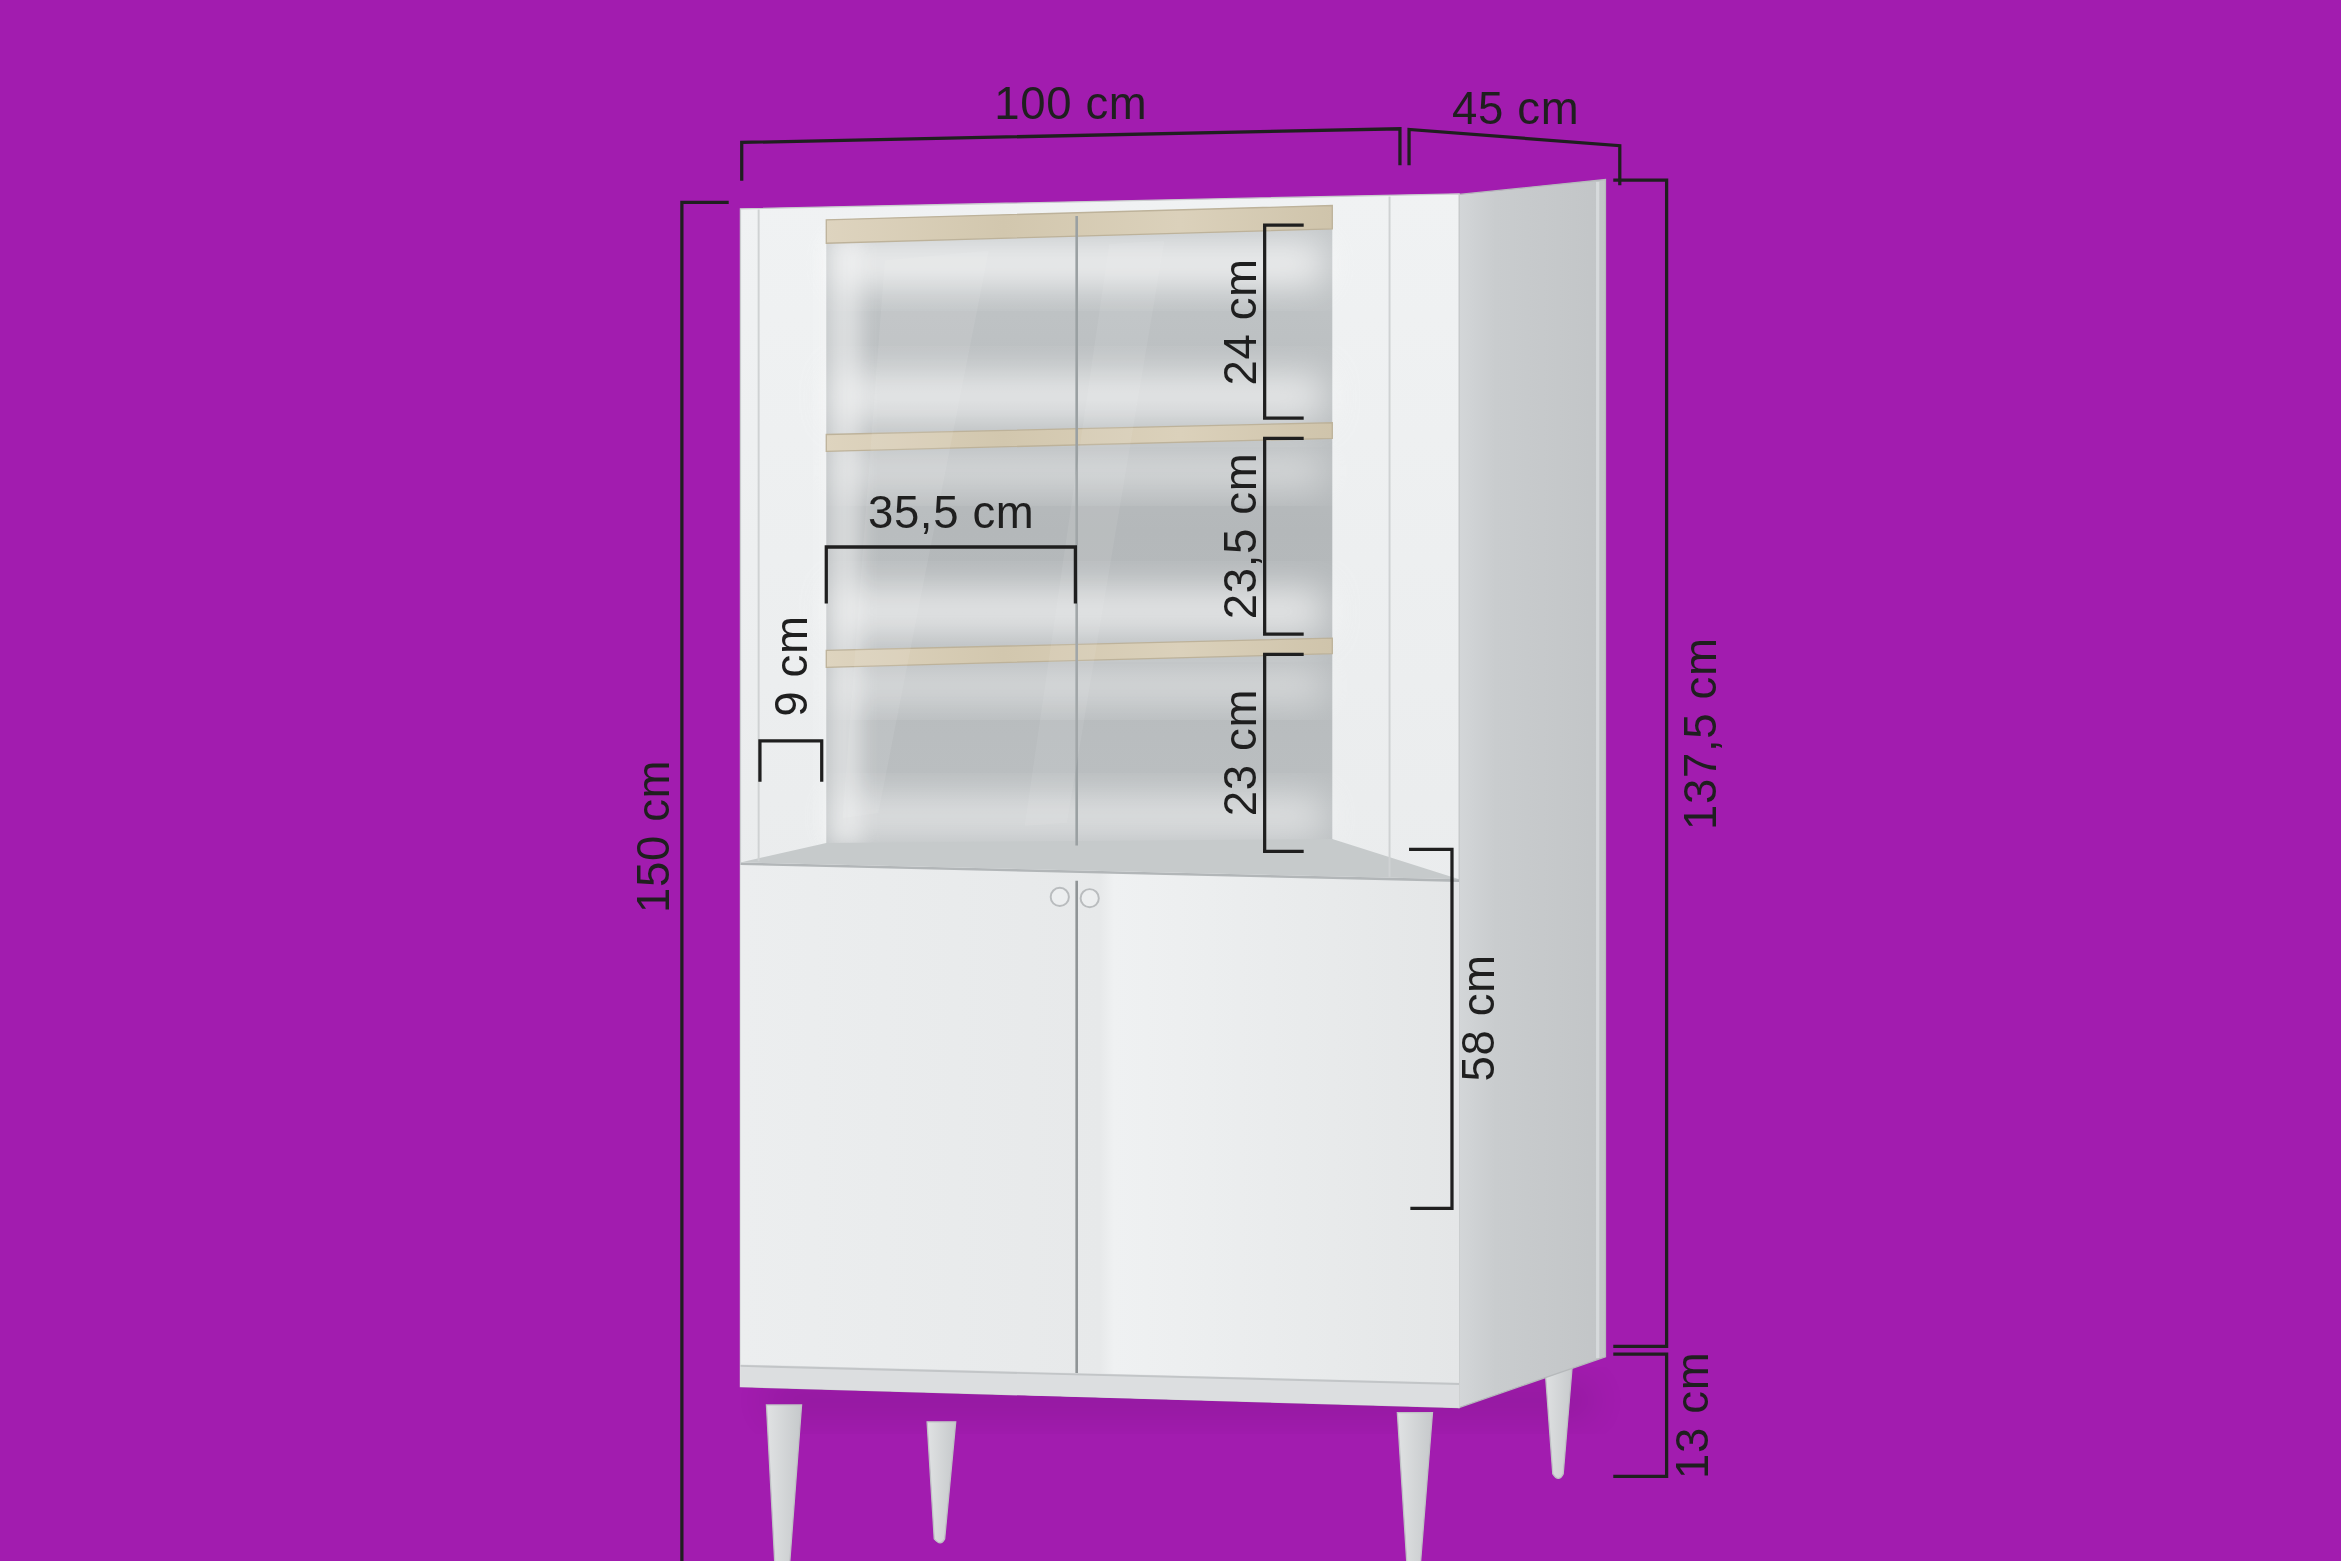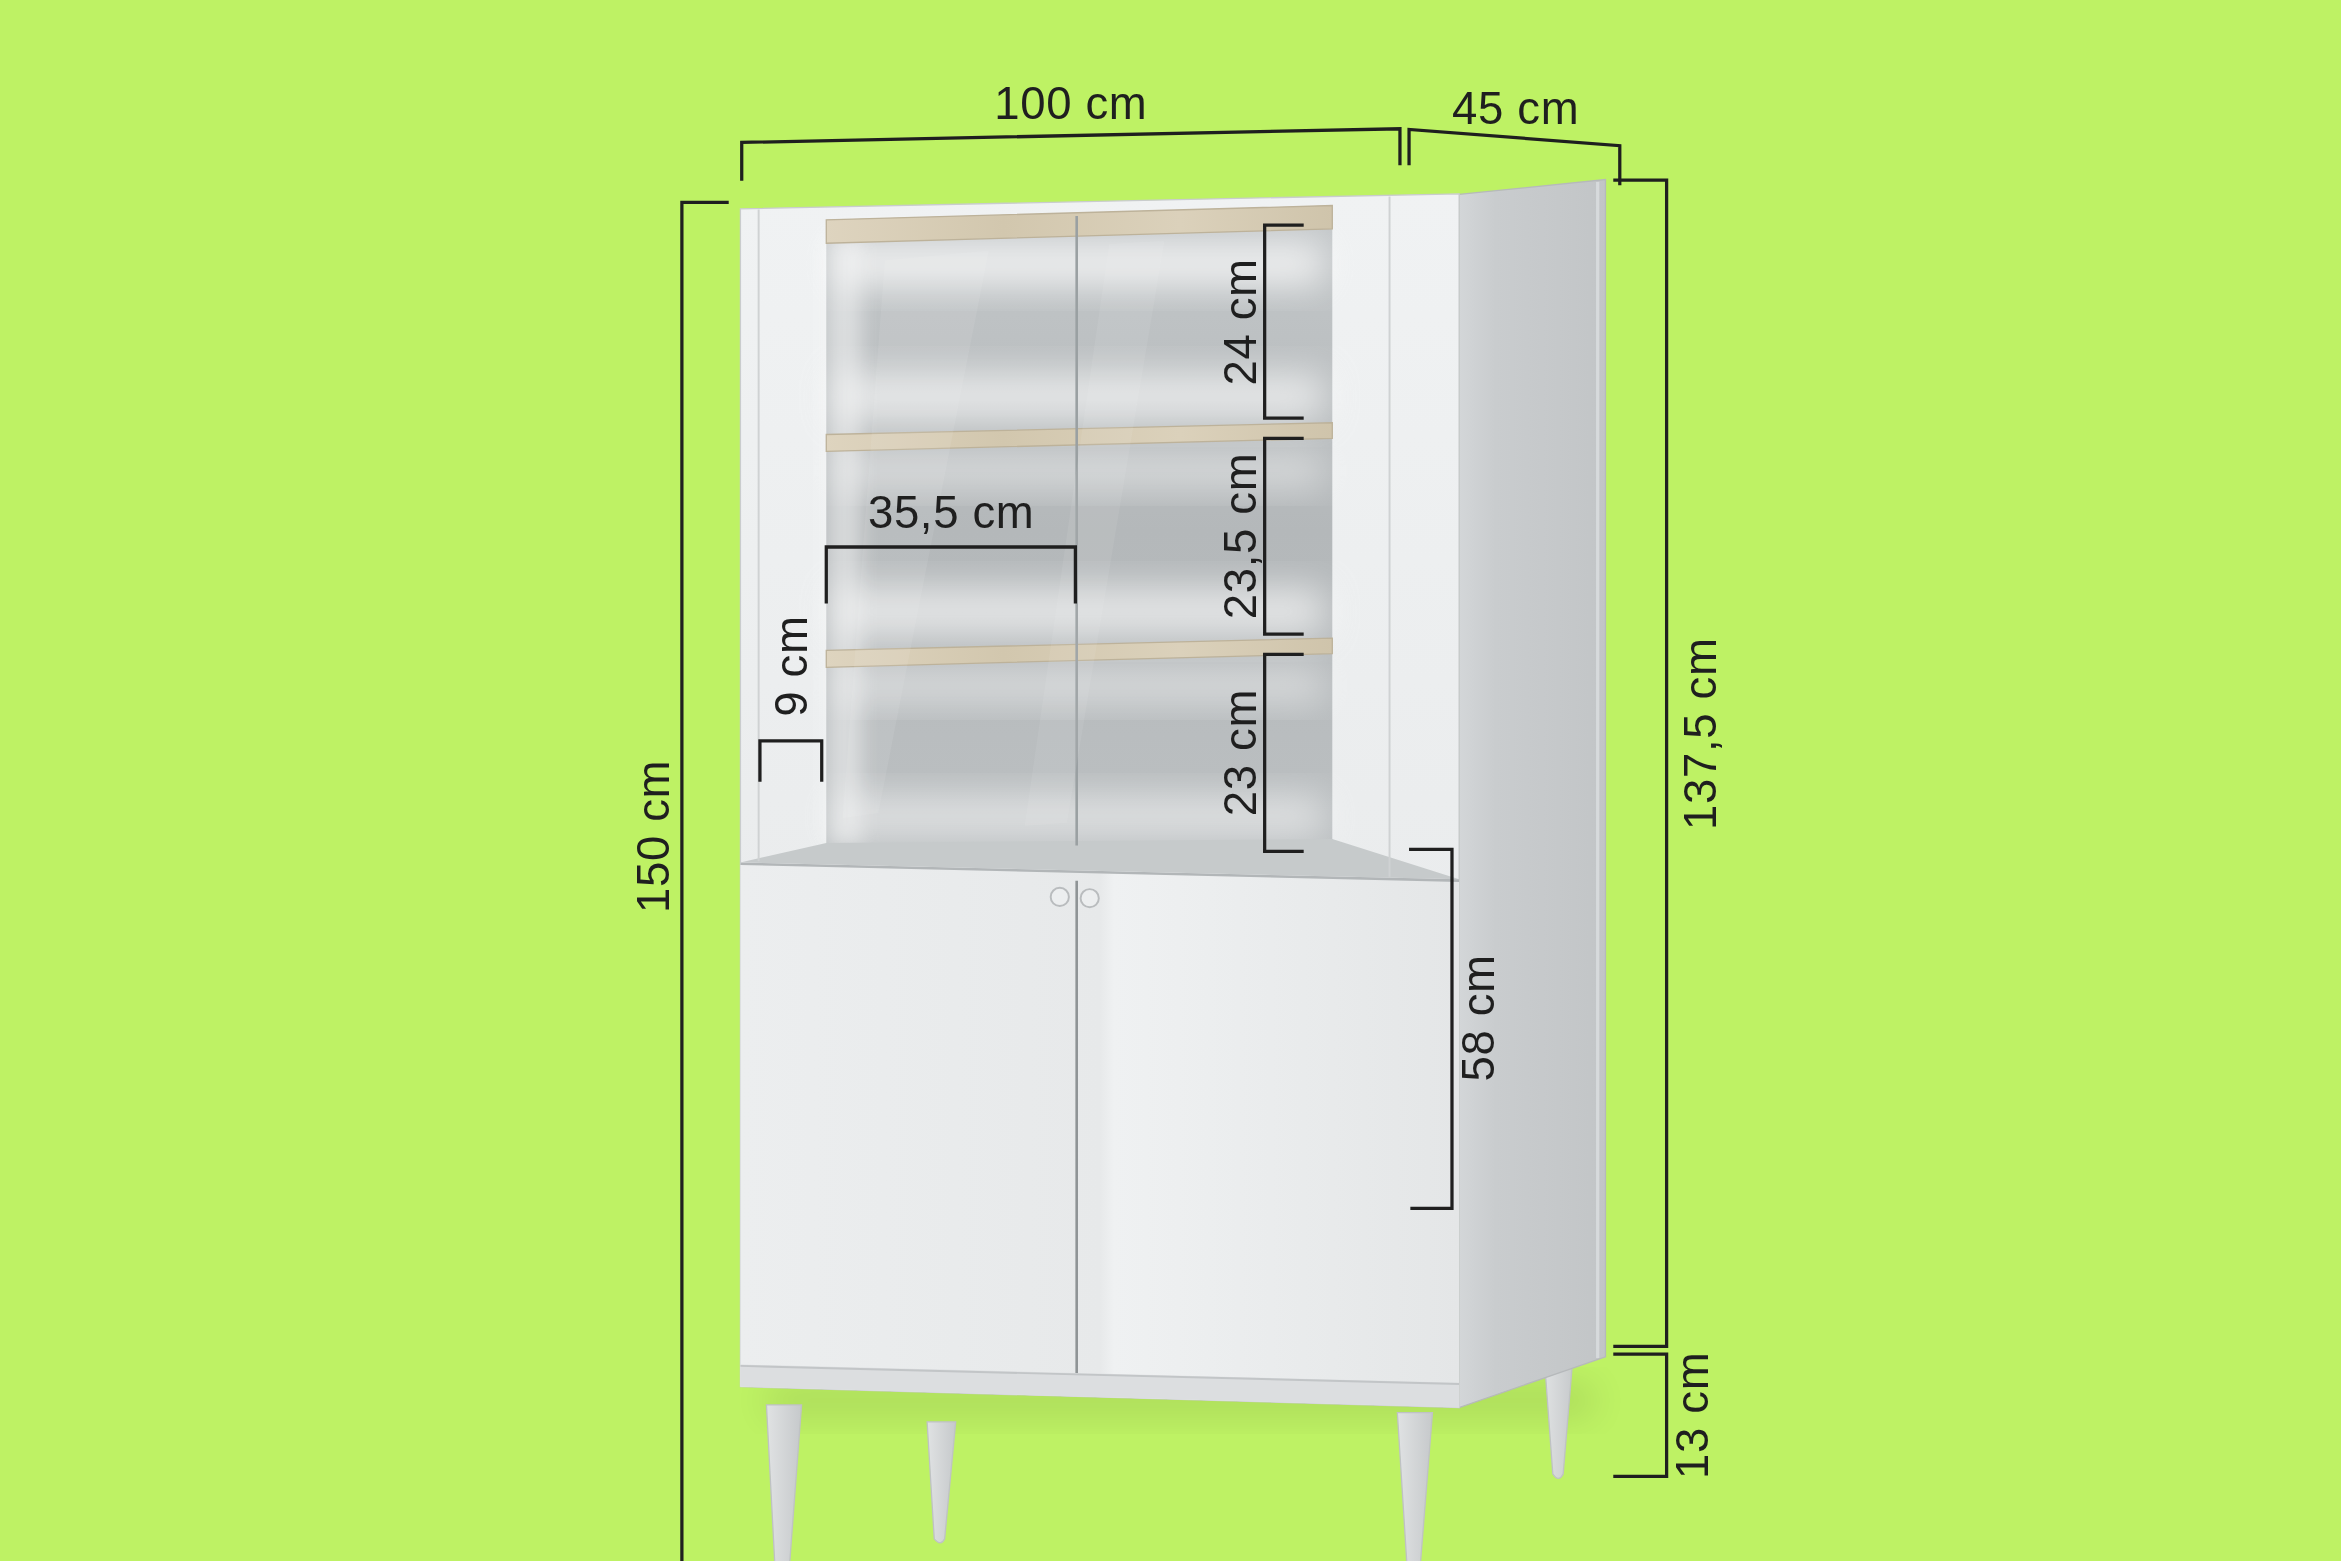--- a/index.html
+++ b/index.html
@@ -1,16 +1,16 @@
 <!DOCTYPE html>
 <html style="font-size:10.4px"><head>
 <meta charset="utf-8">
 <style>
   html,body{margin:0;padding:0;background:#ffffff;}
-  .canvas{position:relative;width:2342px;height:1561px;background:#bef264;overflow:hidden;
+  .canvas{position:relative;width:2342px;height:1561px;background:#a21caf;overflow:hidden;
           font-family:"Liberation Sans", sans-serif;}
   svg{display:block}
   .dim-label{font-family:"Liberation Sans", sans-serif;font-size:70px;fill:#1f1f1f;letter-spacing:1px;}
 </style>
 </head>
 <body>
 
 <div class="canvas">
 <svg width="2342" height="1561" viewBox="0 0 3600 2400">
   <defs>

